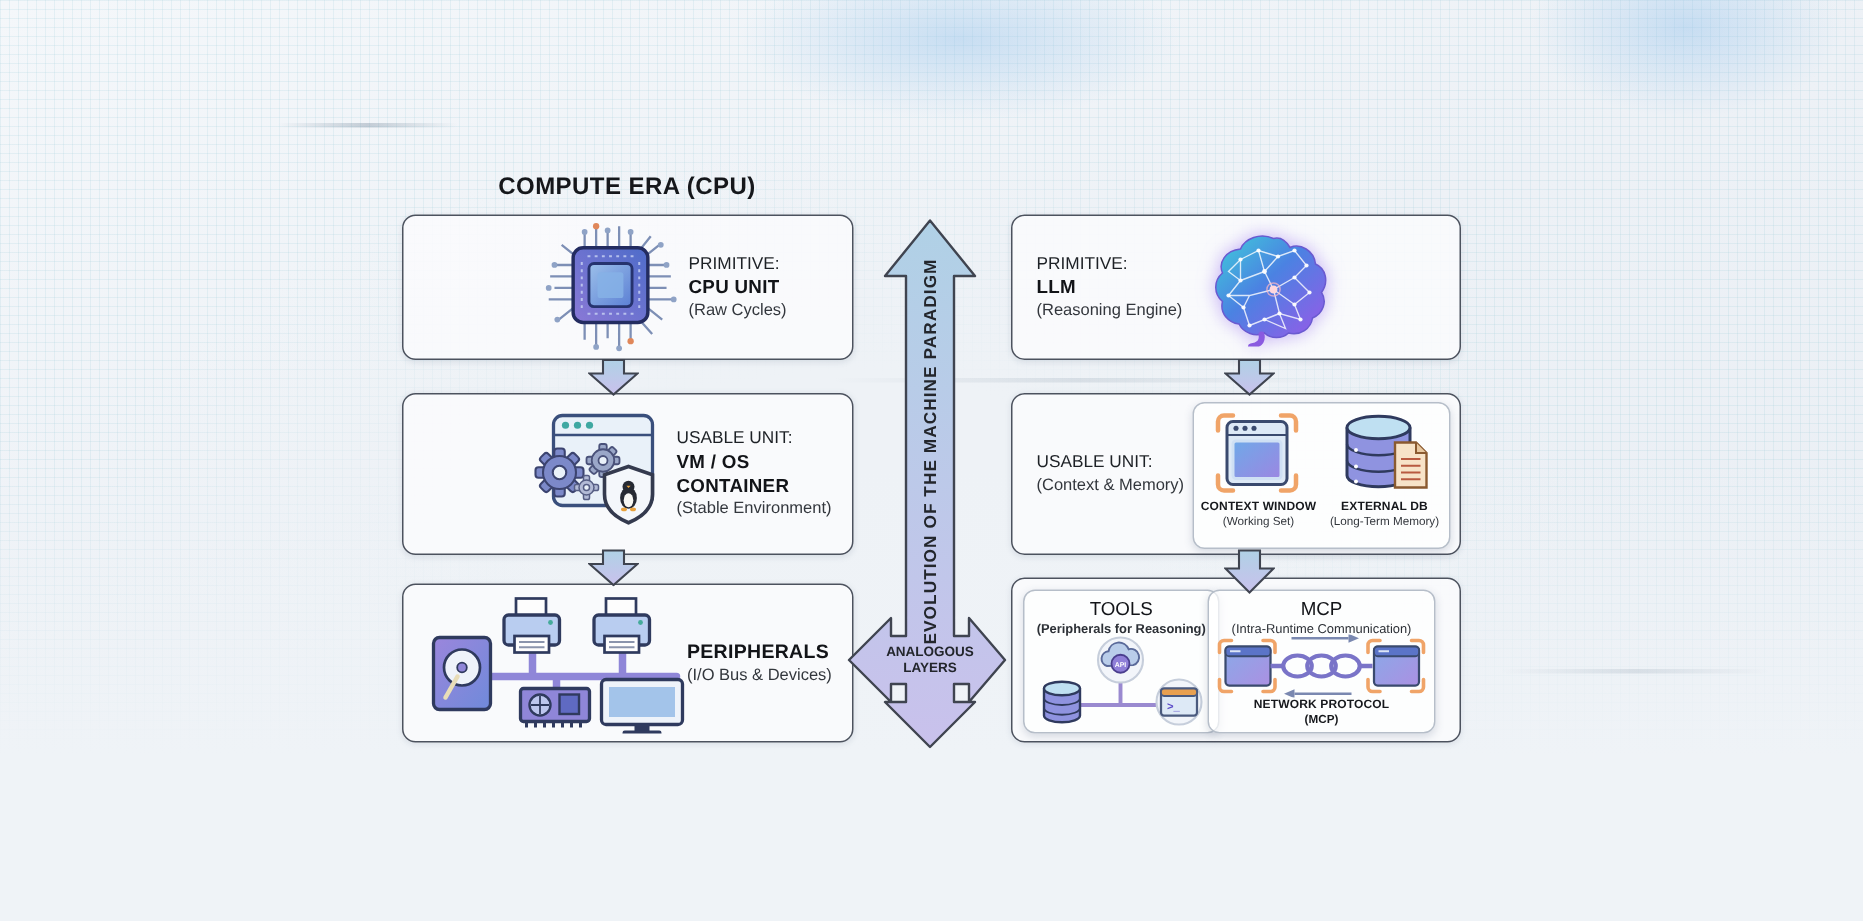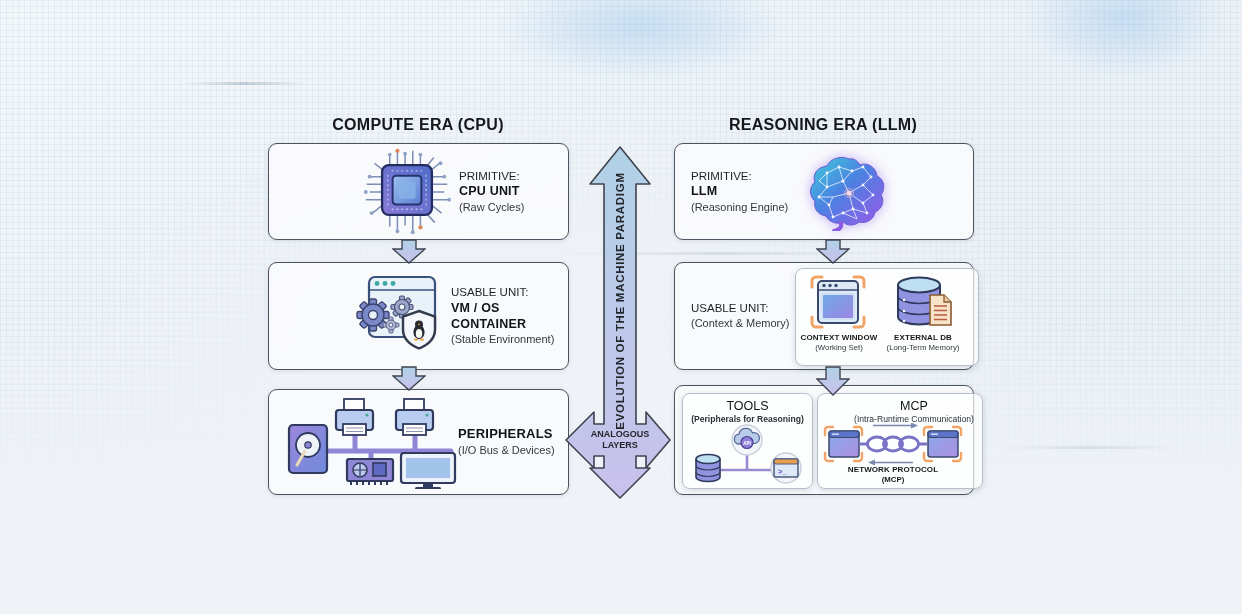--- a/index.html
+++ b/index.html
@@ -84,21 +84,20 @@
           <stop offset="1" stop-color="#ab90e2"></stop>
       </linearGradient>
       <linearGradient id="gHdd" x1="0" y1="0" x2="1" y2="1">
         <stop offset="0" stop-color="#9b86dc"></stop>
           <stop offset="1" stop-color="#6f8ada"></stop>
       </linearGradient>
     </defs>
   </svg>
 
   <div class="era-title" style="left:258px;top:116px;">COMPUTE ERA (CPU)</div>
-  <div class="era-title" style="left:663px;top:116px;">REASONING ERA (LLM)</div>
 
   <div class="box" style="left:268px;top:143px;width:299px;height:95px;">
     <svg class="abs" style="left:90px;top:2px;" width="96" height="91" viewBox="0 0 100 95">
       <g stroke="#7d8fb5" stroke-width="1.6" fill="none">
         <path d="M32 20 V10 M40 20 V6 M48 20 V9 M56 20 V5 M64 20 V10 M70 22 L78 12"></path>
         <path d="M32 72 V84 M40 72 V88 M48 72 V83 M56 72 V89 M64 72 V84 M70 70 L79 80"></path>
         <path d="M24 32 H12 M24 40 H8 M24 48 H11 M24 56 H7 M24 62 L14 70 M26 26 L16 18"></path>
         <path d="M76 32 H88 M76 40 H92 M76 48 H89 M76 56 H93 M76 62 L86 70 M74 26 L84 18"></path>
       </g>
       <g fill="#8fa3c6">
@@ -260,21 +259,21 @@
       <circle cx="44" cy="40" r="2.6" fill="#ffd7dc"></circle>
       <circle cx="44" cy="40" r="4.4" fill="none" stroke="#ffb9c4" stroke-width="1" opacity=".7"></circle>
     </svg>
   </div>
 
   <div class="box" style="left:674px;top:262px;width:298px;height:106px;">
     <div class="txt" style="left:16px;top:50%;transform:translateY(-50%);width:100px;">
       <div class="prefix">USABLE UNIT:</div>
       <div class="subl">(Context &amp; Memory)</div>
     </div>
-    <div class="subpanel" style="left:120px;top:5px;width:170px;height:96px;padding-left:12px;">
+    <div class="subpanel" style="left:120px;top:5px;width:170px;height:96px;">
       <svg class="abs" style="left:12px;top:4px;" width="60" height="58" viewBox="0 0 60 58">
         <g stroke="#f0a060" stroke-width="3" fill="none" stroke-linecap="round" opacity=".95">
           <path d="M4 14 V8 a4 4 0 0 1 4 -4 H14"></path>
             <path d="M46 4 h6 a4 4 0 0 1 4 4 v6"></path>
           <path d="M56 44 v6 a4 4 0 0 1 -4 4 h-6"></path>
             <path d="M14 54 H8 a4 4 0 0 1 -4 -4 v-6"></path>
         </g>
         <rect x="10" y="8" width="40" height="42" rx="4" fill="#dde9f6" stroke="#3a4a6e" stroke-width="2"></rect>
         <path d="M10 17 H50" stroke="#3a4a6e" stroke-width="1.4"></path>
         <circle cx="16" cy="12.5" r="1.7" fill="#3a4a6e"></circle>
@@ -320,21 +319,21 @@
           <path d="M0 11.5 a12 4.5 0 0 0 24 0 M0 18 a12 4.5 0 0 0 24 0" fill="none" stroke="#2f3a5e" stroke-width="1.2"></path>
         </g>
         <circle cx="98" cy="44" r="15" fill="#f2f5fa" stroke="#c6cedb" stroke-width="1.4"></circle>
         <g transform="translate(86,35)">
           <rect x="0" y="0" width="24" height="18" rx="2" fill="#dde9f6" stroke="#4a5a7e" stroke-width="1.5"></rect>
           <rect x="0" y="0" width="24" height="5" rx="2" fill="#e8a050" stroke="#4a5a7e" stroke-width="1.2"></rect>
           <text x="4" y="14.5" font-size="7.5" font-weight="bold" fill="#5a4ac8">&gt;_</text>
         </g>
       </svg>
     </div>
-    <div class="subpanel" style="left:142px;top:7px;width:150px;height:94px;padding-left:14px;">
+    <div class="subpanel" style="left:130px;top:7px;width:150px;height:94px;">
       <div class="panel-title" style="top:5px;">MCP</div>
       <div class="panel-sub" style="top:20px;">(Intra-Runtime Communication)</div>
       <svg class="abs" style="left:3px;top:29px;" width="144" height="42" viewBox="0 0 144 42">
         <g stroke="#f0a060" stroke-width="2.4" fill="none" stroke-linecap="round" opacity=".95">
           <path d="M4 12 V7 a3 3 0 0 1 3 -3 h5"></path>
             <path d="M33 4 h5 a3 3 0 0 1 3 3 v5"></path>
           <path d="M41 30 v5 a3 3 0 0 1 -3 3 h-5"></path>
             <path d="M12 38 H7 a3 3 0 0 1 -3 -3 v-5"></path>
           <path d="M103 12 V7 a3 3 0 0 1 3 -3 h5"></path>
             <path d="M132 4 h5 a3 3 0 0 1 3 3 v5"></path>

